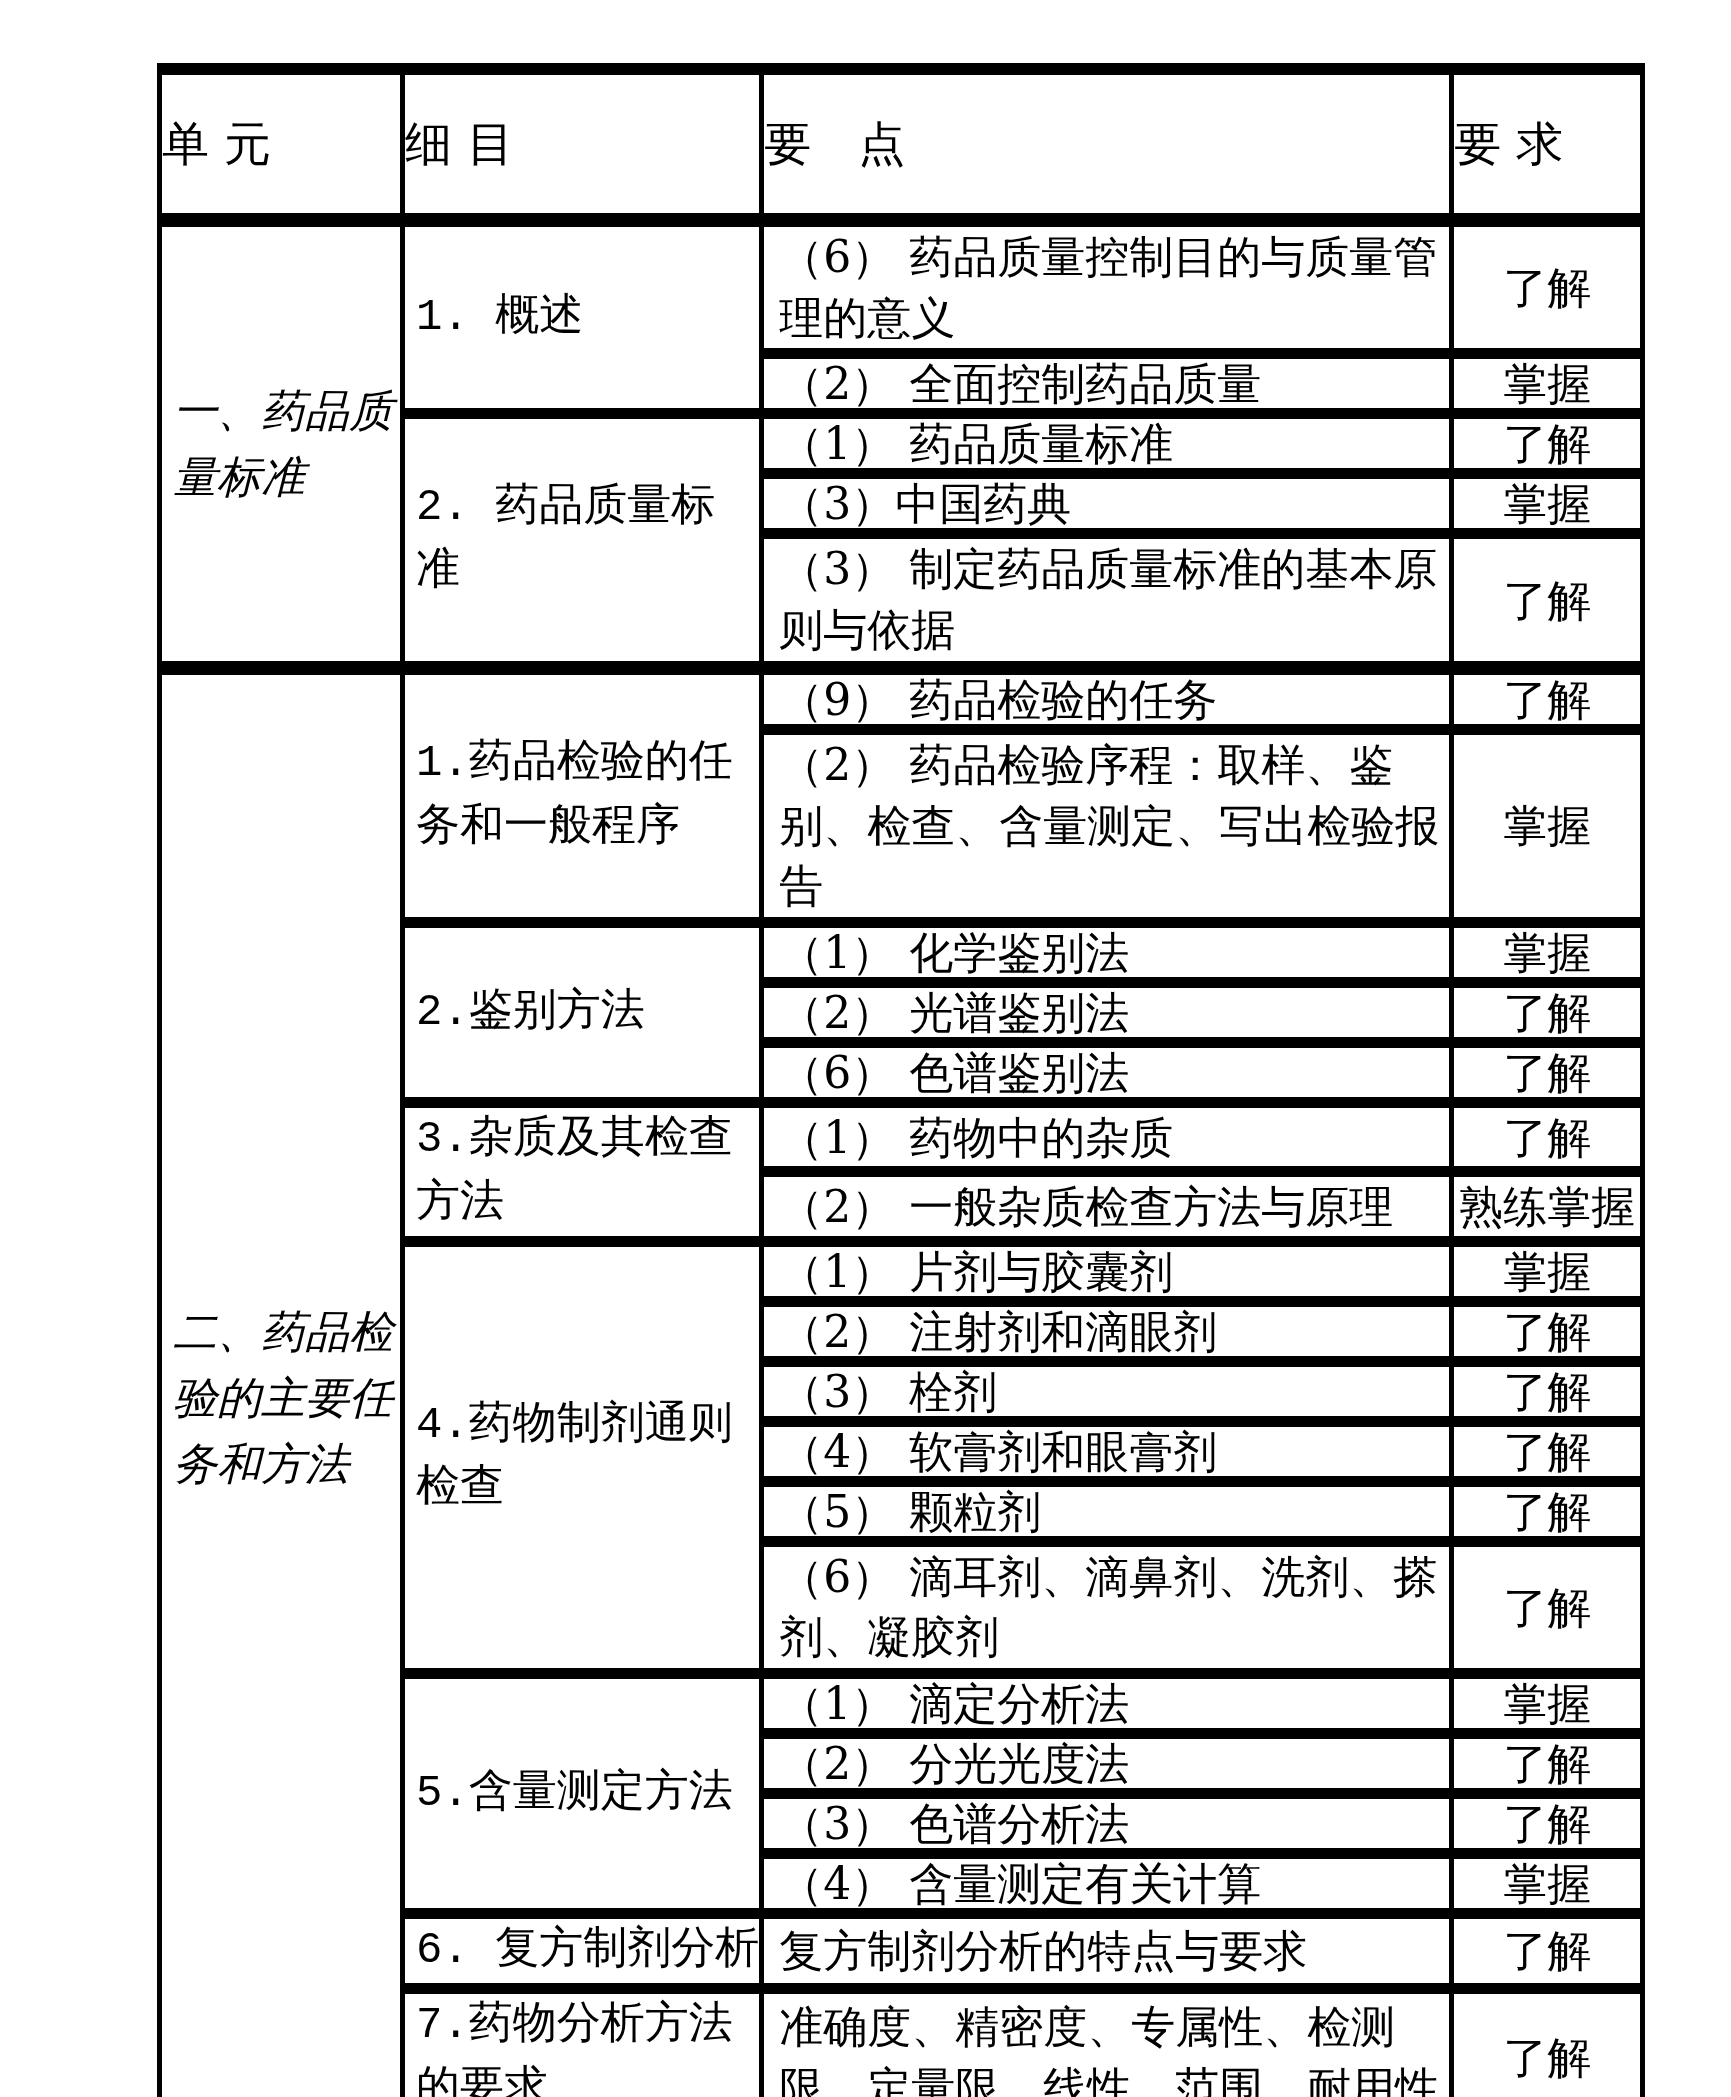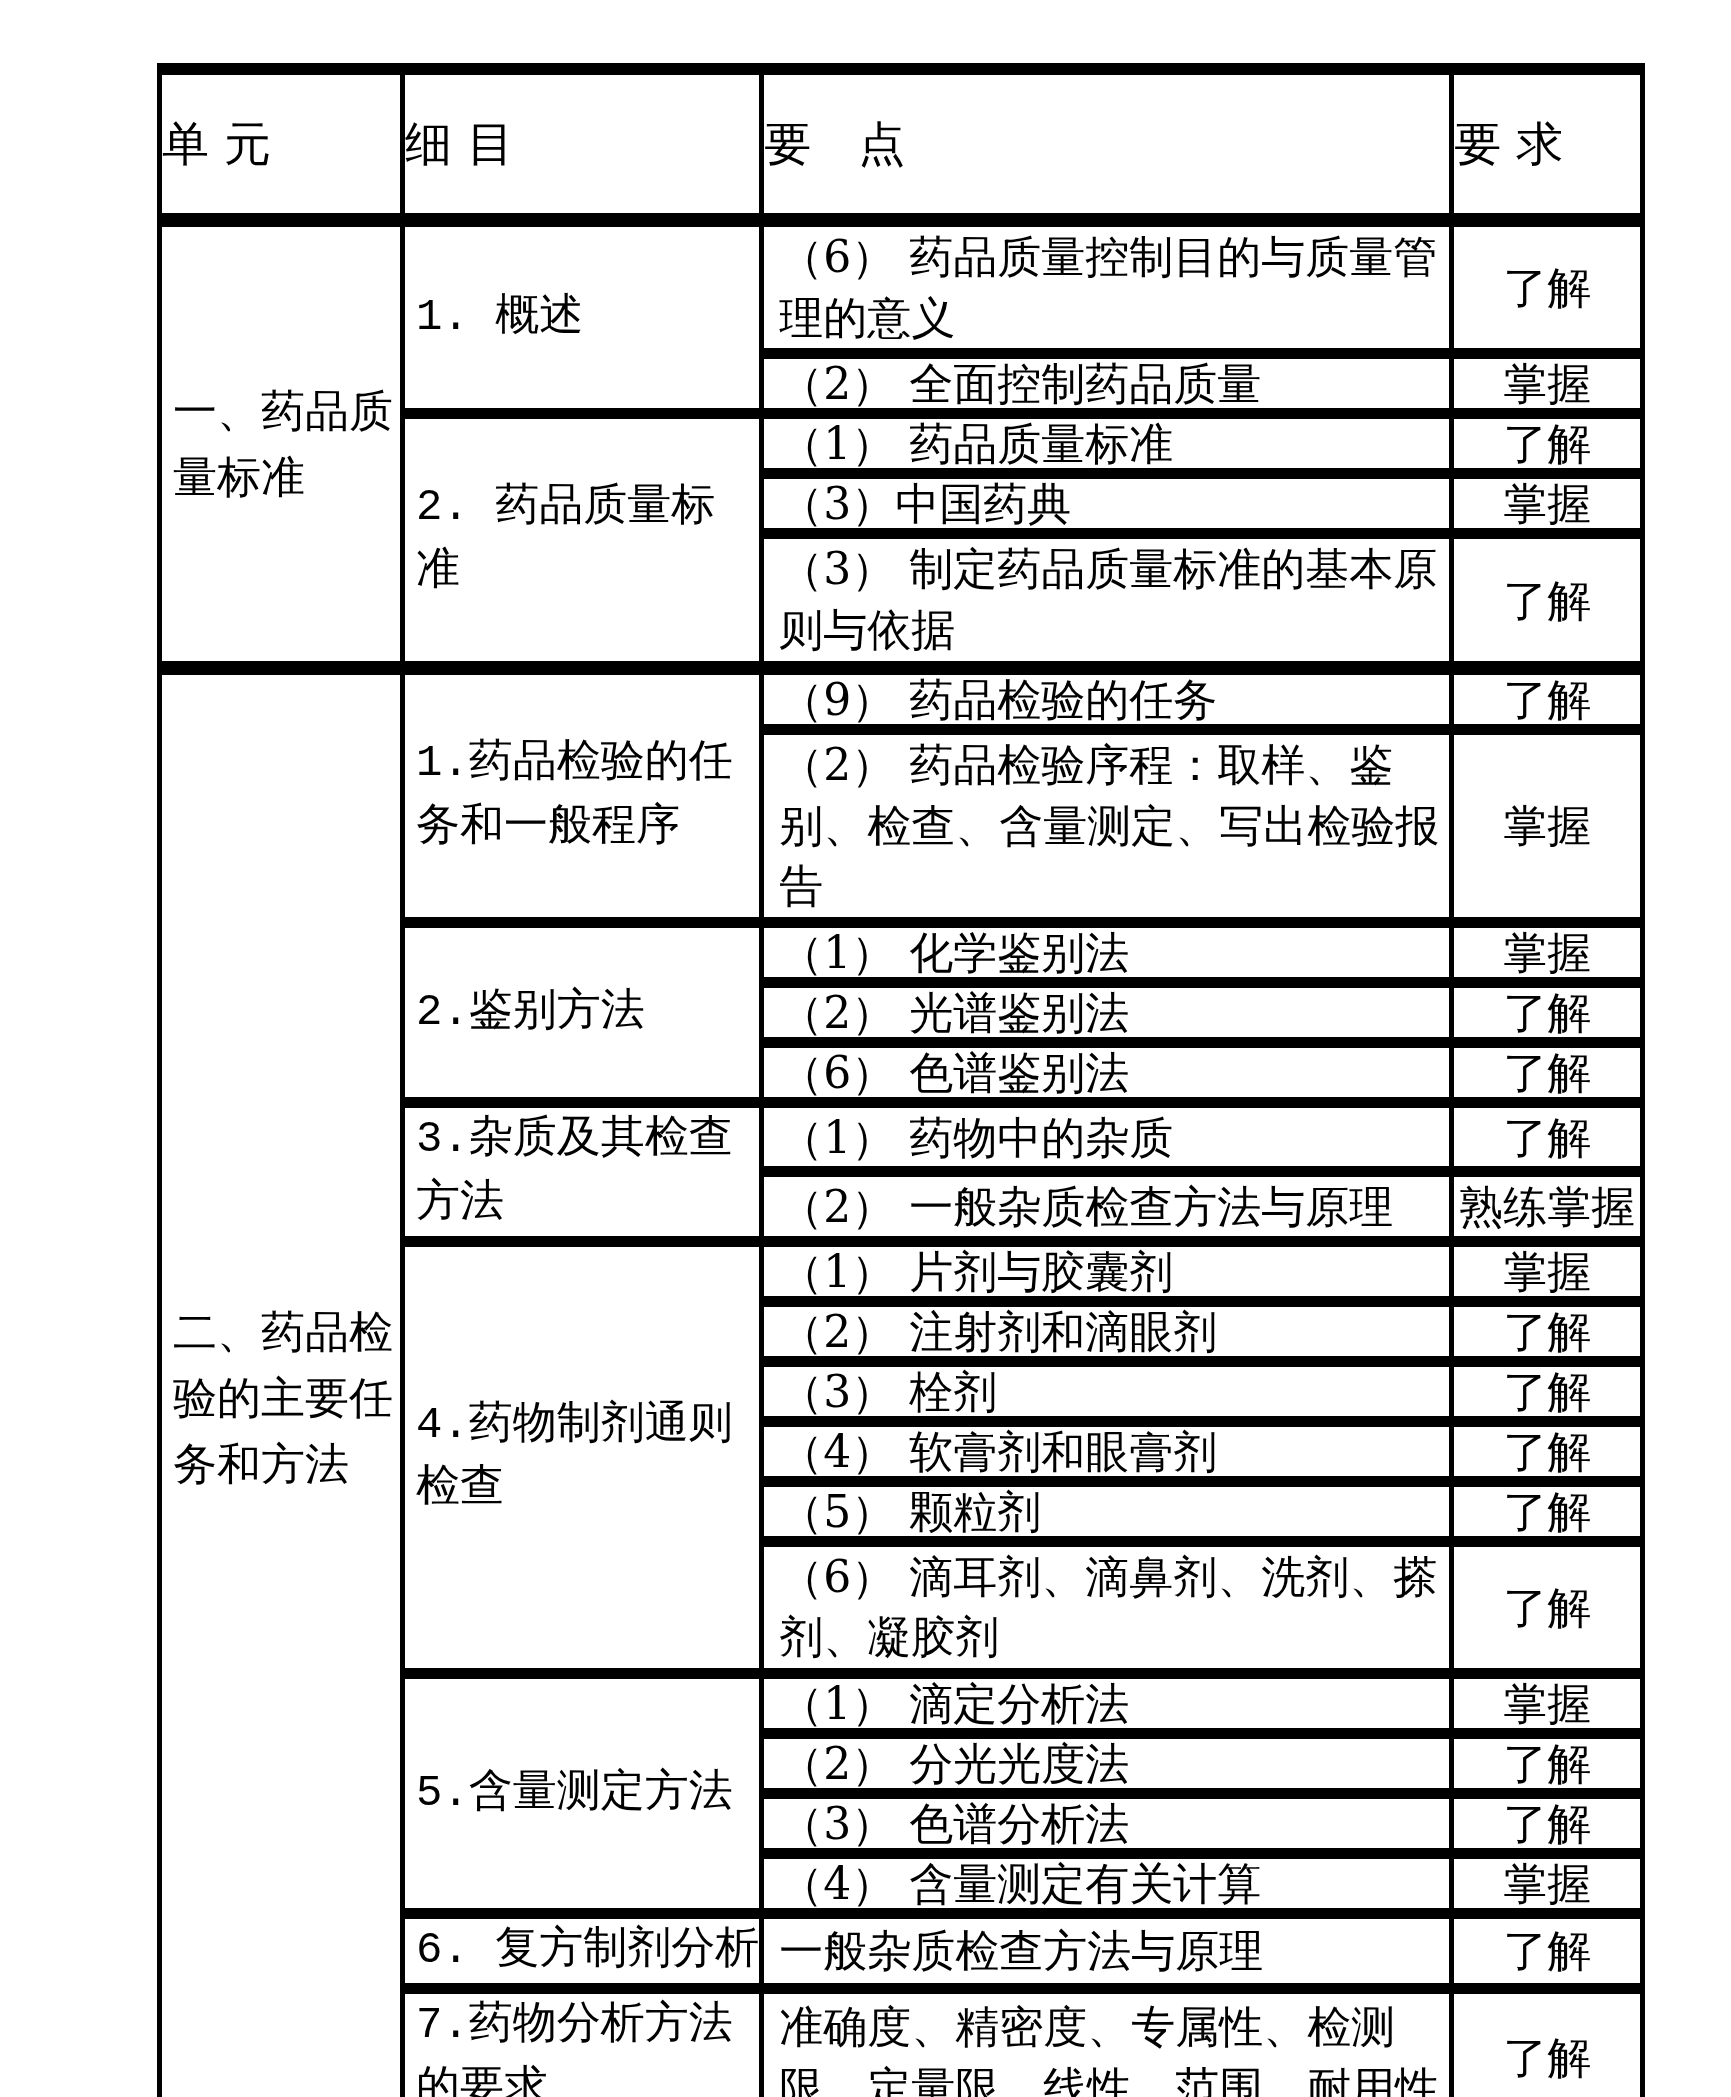--- a/index.html
+++ b/index.html
@@ -45,20 +45,21 @@
     text-align: left;
     font-size: 47px;
     line-height: 1.1;
   }
   tr.sec > td { border-top-width: 14.3px; }
 
   td.u {
     padding-left: 11px; padding-right: 3.4px;
     line-height: 1.5;
     vertical-align: middle;
+    font-style: italic;
   }
   td.i {
     padding-left: 11px; padding-right: 3.4px;
     line-height: 1.45;
     font-family: Liberation Mono, monospace;
   }
   td.i.nw { white-space: nowrap; padding-right: 0; }
   td.p {
     padding-left: 15px; padding-right: 5.9px;
     line-height: 49px;
@@ -184,21 +185,21 @@
     <tr class="h1">
       <td class="p">（3） 色谱分析法</td>
       <td class="r">了解</td>
     </tr>
     <tr class="h1">
       <td class="p">（4） 含量测定有关计算</td>
       <td class="r">掌握</td>
     </tr>
     <tr class="h1">
       <td class="i nw">6. 复方制剂分析</td>
-      <td class="p">一般杂质检查方法与原理</td>
+      <td class="p">复方制剂分析的特点与要求</td>
       <td class="r">了解</td>
     </tr>
     <tr class="h2">
       <td class="i">7.药物分析方法的要求</td>
       <td class="p ml">准确度、精密度、专属性、检测限、定量限、线性、范围、耐用性</td>
       <td class="r">了解</td>
     </tr>
 
   </tbody>
     </table>

